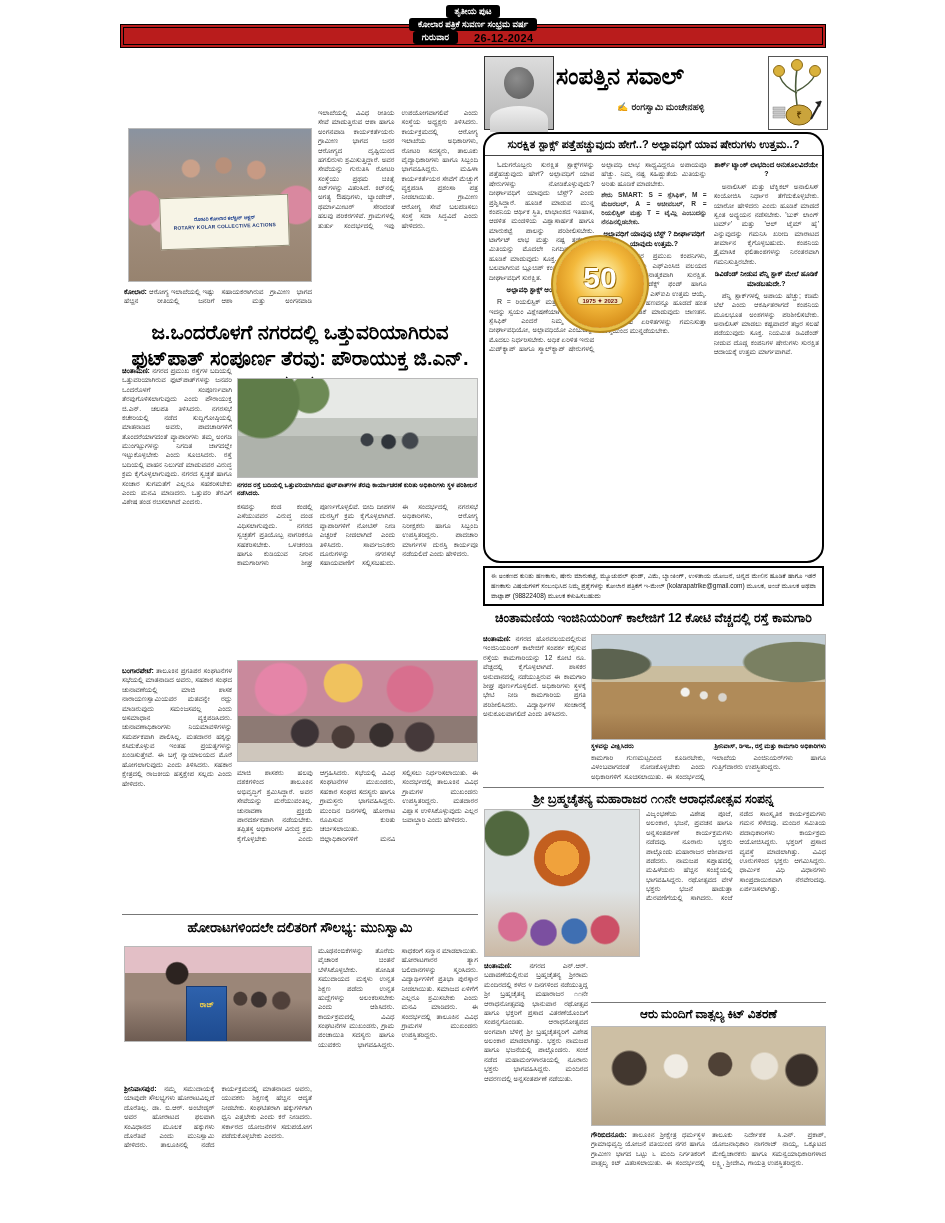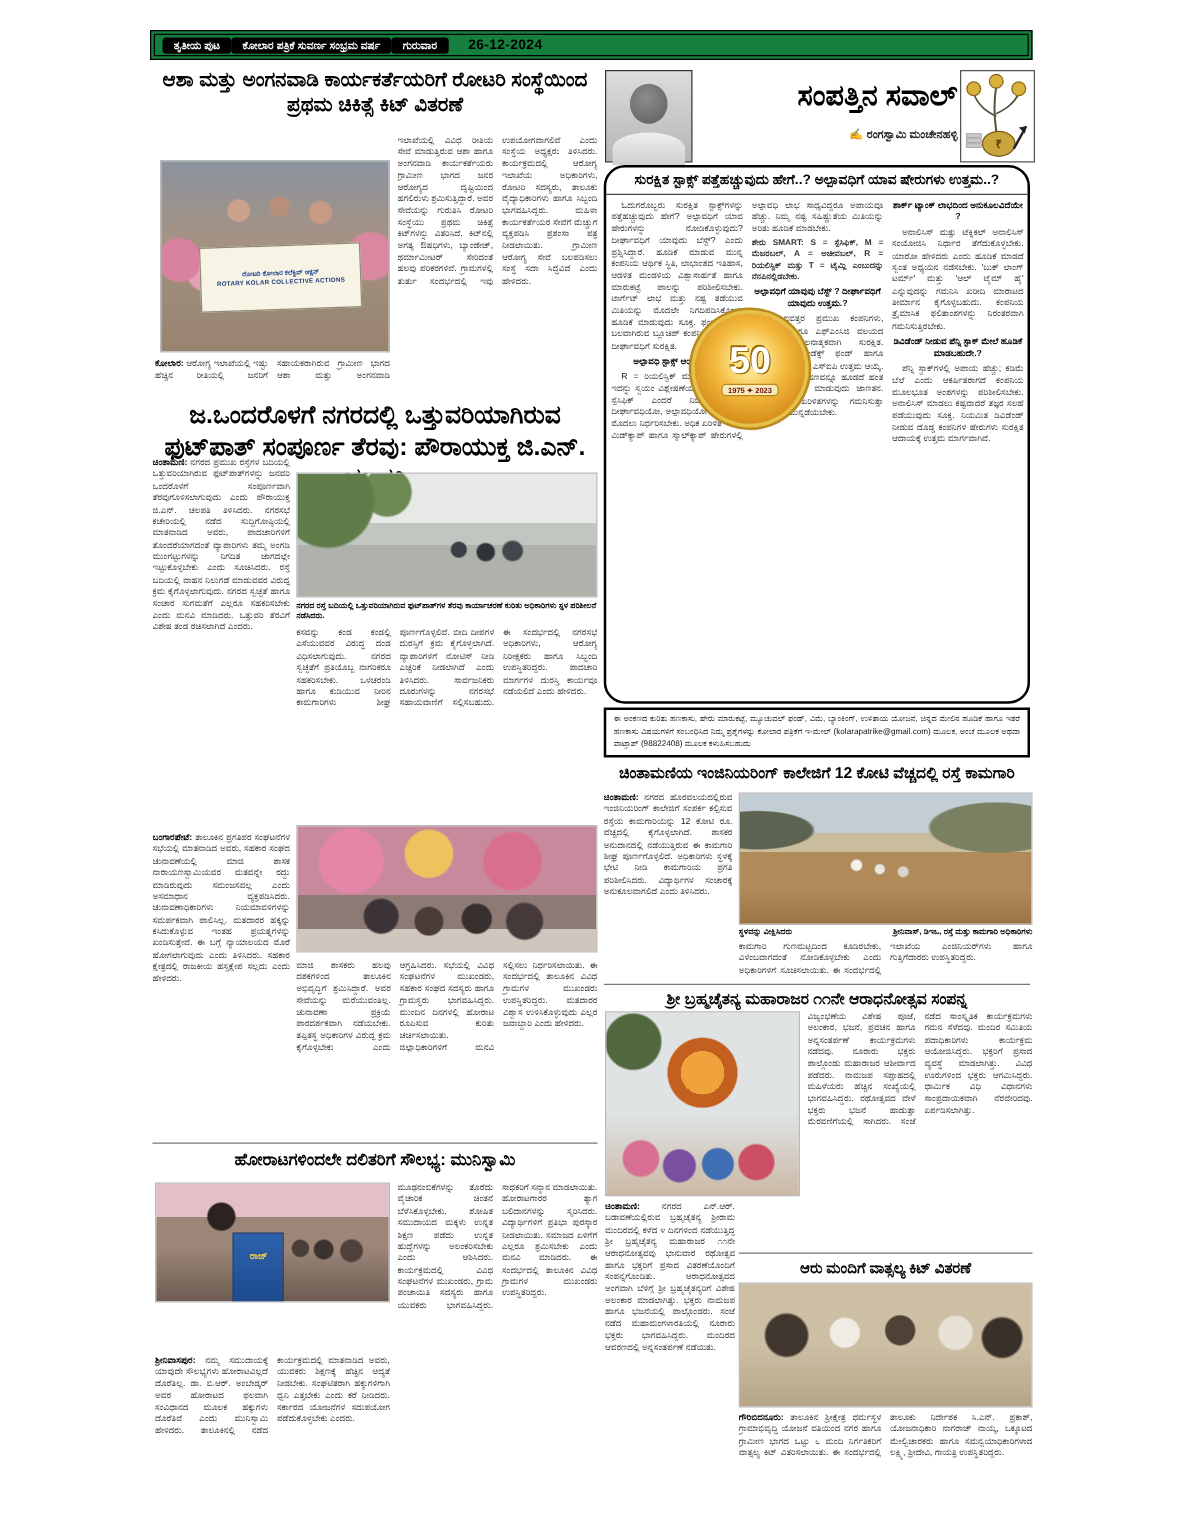--- a/index.html
+++ b/index.html
@@ -1,22 +1,22 @@
 <!DOCTYPE html>
 <html><head>
 <meta charset="utf-8">
 <style>
   html,body{margin:0;padding:0;background:#e8e8e8;}
   .page{position:relative;width:945px;height:1223px;background:#ffffff;margin:0 auto;
         font-family:"Liberation Sans",sans-serif;color:#111;overflow:hidden;}
   .abs{position:absolute;}
 
   
-  .masthead{display:flex;align-items:center;justify-content:flex-start;
-            border:4px double #000;background:#15803d;padding:0 6px;box-sizing:border-box;}
+  .masthead{display:flex;align-items:center;justify-content:flex-end;
+            border:4px double #000;background:#b91c1c;padding:0 6px;box-sizing:border-box;flex-direction:column;}
   .pill{background:#000;color:#fff;font-size:8.5px;font-weight:bold;padding:1px 9px;border-radius:3px;white-space:nowrap;}
   .mast-right{display:flex;align-items:center;gap:16px;}
   .mast-date{font-size:11px;font-weight:bold;color:#000;letter-spacing:.3px;}
 
   
   .hl{margin:0;font-weight:bold;color:#000;text-align:center;line-height:1.28;letter-spacing:0;}
 
   
   .body-txt{font-size:7px;line-height:1.34;text-align:justify;color:#222;overflow:hidden;word-break:break-word;}
   .cols2{column-count:2;column-gap:7px;}
@@ -95,35 +95,35 @@
     radial-gradient(circle at 74% 40%, #e8e2d6 0 7%, transparent 8%),
     radial-gradient(circle at 90% 44%, #3a302a 0 7%, transparent 8%),
     linear-gradient(180deg,#cdbfa4 0 50%,#b5a488 100%);}
 
   
   .portrait{background:linear-gradient(180deg,#dcdcdc,#b5b5b5);border:1px solid #333;}
   .p-head{position:absolute;left:50%;top:14%;width:44%;height:44%;margin-left:-22%;border-radius:50%;
           background:radial-gradient(circle at 42% 36%,#8d8d8d,#5c5c5c);}
   .p-body{position:absolute;left:50%;bottom:-4%;width:86%;height:36%;margin-left:-43%;border-radius:50% 50% 0 0;
           background:linear-gradient(180deg,#efefef,#cfcfcf);}
-  .qa-title{font-weight:bold;color:#000;text-align:right;line-height:1.1;}
-  .qa-byline{font-weight:bold;color:#222;text-align:right;}
+  .qa-title{font-weight:bold;color:#000;text-align:left;line-height:1.1;}
+  .qa-byline{font-weight:bold;color:#222;text-align:center;}
   .plant-box{background:#fff;border:1px solid #555;}
 
   
   .qa-box{border:2px solid #000;box-sizing:border-box;background:#fff;}
   .qa-qhead{font-size:11px;font-weight:bold;color:#000;text-align:center;padding:4px 5px 3px;
             border-bottom:1px solid #444;line-height:1.25;}
   .qa-cols{position:absolute;left:489px;top:160px;width:330px;height:396px;}
   .qa-p{display:block;text-indent:8px;margin:0 0 1px;}
   .qa-q{display:block;font-weight:bold;color:#000;text-align:center;margin:3px 0;text-indent:0;}
   .qa-note{display:block;font-weight:bold;color:#333;margin:3px 0;text-indent:0;font-size:6.6px;}
 
   
-  .seal{position:absolute;left:556px;top:251px;width:88px;height:88px;border-radius:50%;z-index:5;
+  .seal{position:absolute;left:556px;top:240px;width:88px;height:88px;border-radius:50%;z-index:5;
         background:radial-gradient(circle at 50% 42%,#fbe28a 0 18%,#f3b93c 42%,#d78f1b 75%,#a96a10 100%);
         box-shadow:0 0 0 3px #e6c049,0 0 0 5px #b8891c,1px 2px 5px rgba(0,0,0,.35);
         display:flex;flex-direction:column;align-items:center;justify-content:center;}
   .seal-num{font-size:30px;font-weight:bold;color:#fff;line-height:1;
             text-shadow:1px 1px 0 #9a6a00,-1px -1px 0 #9a6a00;}
   .seal-years{font-size:6px;font-weight:bold;color:#6a1010;background:#f7e9b8;border:1px solid #b8891c;
               padding:0 4px;border-radius:4px;margin-top:3px;white-space:nowrap;}
 
   
   .contact{border:2px solid #000;box-sizing:border-box;font-size:6.5px;line-height:1.55;
@@ -138,21 +138,20 @@
 
   <header class="abs masthead" style="left:120px;top:24px;width:706px;height:24px;">
     <span class="pill">ತೃತೀಯ ಪುಟ</span>
     <span class="pill">ಕೋಲಾರ ಪತ್ರಿಕೆ ಸುವರ್ಣ ಸಂಭ್ರಮ ವರ್ಷ</span>
     <span class="mast-right">
       <span class="pill">ಗುರುವಾರ</span>
       <b class="mast-date">26-12-2024</b>
     </span>
   </header>
 
-  <h2 class="abs hl" style="left:128px;top:55px;width:344px;font-size:16px;">ಆಶಾ ಮತ್ತು ಅಂಗನವಾಡಿ ಕಾರ್ಯಕರ್ತೆಯರಿಗೆ ರೋಟರಿ ಸಂಸ್ಥೆಯಿಂದ ಪ್ರಥಮ ಚಿಕಿತ್ಸೆ ಕಿಟ್ ವಿತರಣೆ</h2>
   <div class="ph phA" style="left:128px;top:128px;width:184px;height:154px;">
     <div class="banner">
       <span>ರೋಟರಿ ಕೋಲಾರ ಕಲೆಕ್ಟಿವ್ ಆಕ್ಷನ್</span>
       <span class="banner-en">ROTARY KOLAR COLLECTIVE ACTIONS</span>
     </div>
   </div>
   <div class="abs body-txt cols2" style="left:318px;top:108px;width:160px;height:202px;">
     <span>ಇಲಾಖೆಯಲ್ಲಿ ವಿವಿಧ ರೀತಿಯ ಸೇವೆ ಮಾಡುತ್ತಿರುವ ಆಶಾ ಹಾಗೂ ಅಂಗನವಾಡಿ ಕಾರ್ಯಕರ್ತೆಯರು ಗ್ರಾಮೀಣ ಭಾಗದ ಜನರ ಆರೋಗ್ಯದ ದೃಷ್ಟಿಯಿಂದ ಹಗಲಿರುಳು ಶ್ರಮಿಸುತ್ತಿದ್ದಾರೆ. ಅವರ ಸೇವೆಯನ್ನು ಗುರುತಿಸಿ ರೋಟರಿ ಸಂಸ್ಥೆಯು ಪ್ರಥಮ ಚಿಕಿತ್ಸೆ ಕಿಟ್‌ಗಳನ್ನು ವಿತರಿಸಿದೆ. ಕಿಟ್‌ನಲ್ಲಿ ಅಗತ್ಯ ಔಷಧಿಗಳು, ಬ್ಯಾಂಡೇಜ್, ಥರ್ಮಾಮೀಟರ್ ಸೇರಿದಂತೆ ಹಲವು ಪರಿಕರಗಳಿವೆ. ಗ್ರಾಮಗಳಲ್ಲಿ ತುರ್ತು ಸಂದರ್ಭದಲ್ಲಿ ಇವು ಉಪಯೋಗವಾಗಲಿವೆ ಎಂದು ಸಂಸ್ಥೆಯ ಅಧ್ಯಕ್ಷರು ತಿಳಿಸಿದರು. ಕಾರ್ಯಕ್ರಮದಲ್ಲಿ ಆರೋಗ್ಯ ಇಲಾಖೆಯ ಅಧಿಕಾರಿಗಳು, ರೋಟರಿ ಸದಸ್ಯರು, ತಾಲೂಕು ವೈದ್ಯಾಧಿಕಾರಿಗಳು ಹಾಗೂ ಸಿಬ್ಬಂದಿ ಭಾಗವಹಿಸಿದ್ದರು. ಮಹಿಳಾ ಕಾರ್ಯಕರ್ತೆಯರ ಸೇವೆಗೆ ಮೆಚ್ಚುಗೆ ವ್ಯಕ್ತಪಡಿಸಿ ಪ್ರಶಂಸಾ ಪತ್ರ ನೀಡಲಾಯಿತು. ಗ್ರಾಮೀಣ ಆರೋಗ್ಯ ಸೇವೆ ಬಲಪಡಿಸಲು ಸಂಸ್ಥೆ ಸದಾ ಸಿದ್ಧವಿದೆ ಎಂದು ಹೇಳಿದರು.</span>
   </div>
   <div class="abs body-txt cols2" style="left:124px;top:287px;width:188px;height:24px;">

